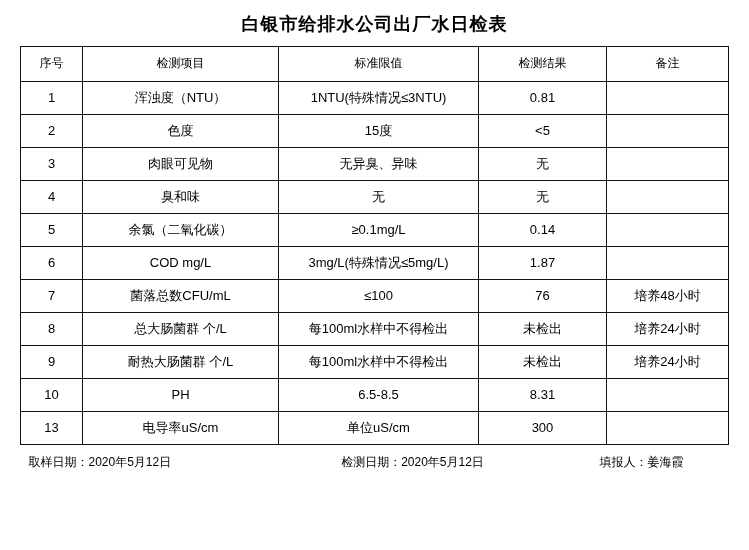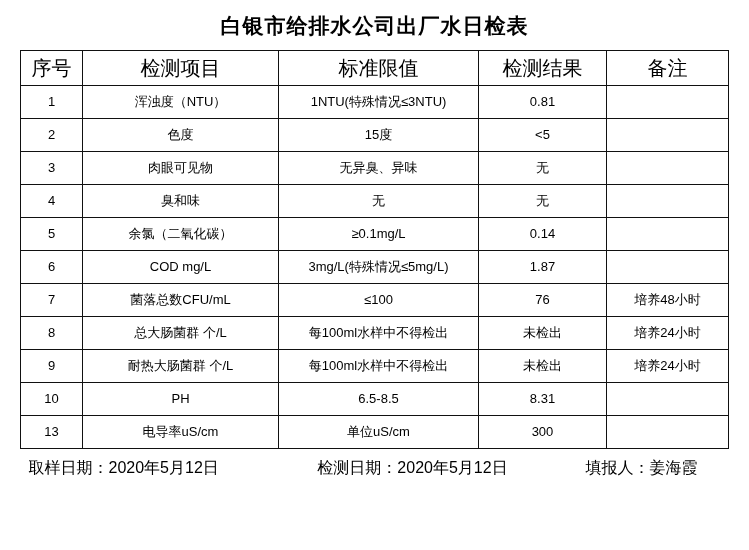--- a/index.html
+++ b/index.html
@@ -15,21 +15,21 @@
     overflow: hidden;
   }
   .page {
     position: relative;
     width: 749px;
     height: 550px;
     box-sizing: border-box;
   }
   .title {
     text-align: center;
-    font-size: 21px;
+    font-size: 18px;
     font-weight: bold;
     letter-spacing: 1px;
     padding-top: 12px;
     padding-bottom: 10px;
     color: #000;
   }
   table.report {
     border-collapse: collapse;
     margin: 0 auto;
     width: 708px;
@@ -41,36 +41,36 @@
     text-align: center;
     vertical-align: middle;
     font-size: 13px;
     height: 32px;
     padding: 0 2px;
     font-weight: normal;
     color: #000;
     line-height: 1.15;
   }
   table.report th {
-    font-size: 20px;
+    font-size: 12px;
     height: 34px;
   }
   col.c-no { width: 62px; }
   col.c-item { width: 196px; }
   col.c-limit { width: 200px; }
   col.c-result { width: 128px; }
   col.c-remark { width: 122px; }
 
   .footer {
     width: 708px;
     margin: 0 auto;
     display: flex;
     flex-direction: row;
     align-items: flex-start;
-    font-size: 16px;
+    font-size: 12px;
     padding-top: 9px;
     box-sizing: border-box;
   }
   .footer .f-left {
     width: 258px;
     padding-left: 8px;
     box-sizing: border-box;
     text-align: left;
   }
   .footer .f-mid {

